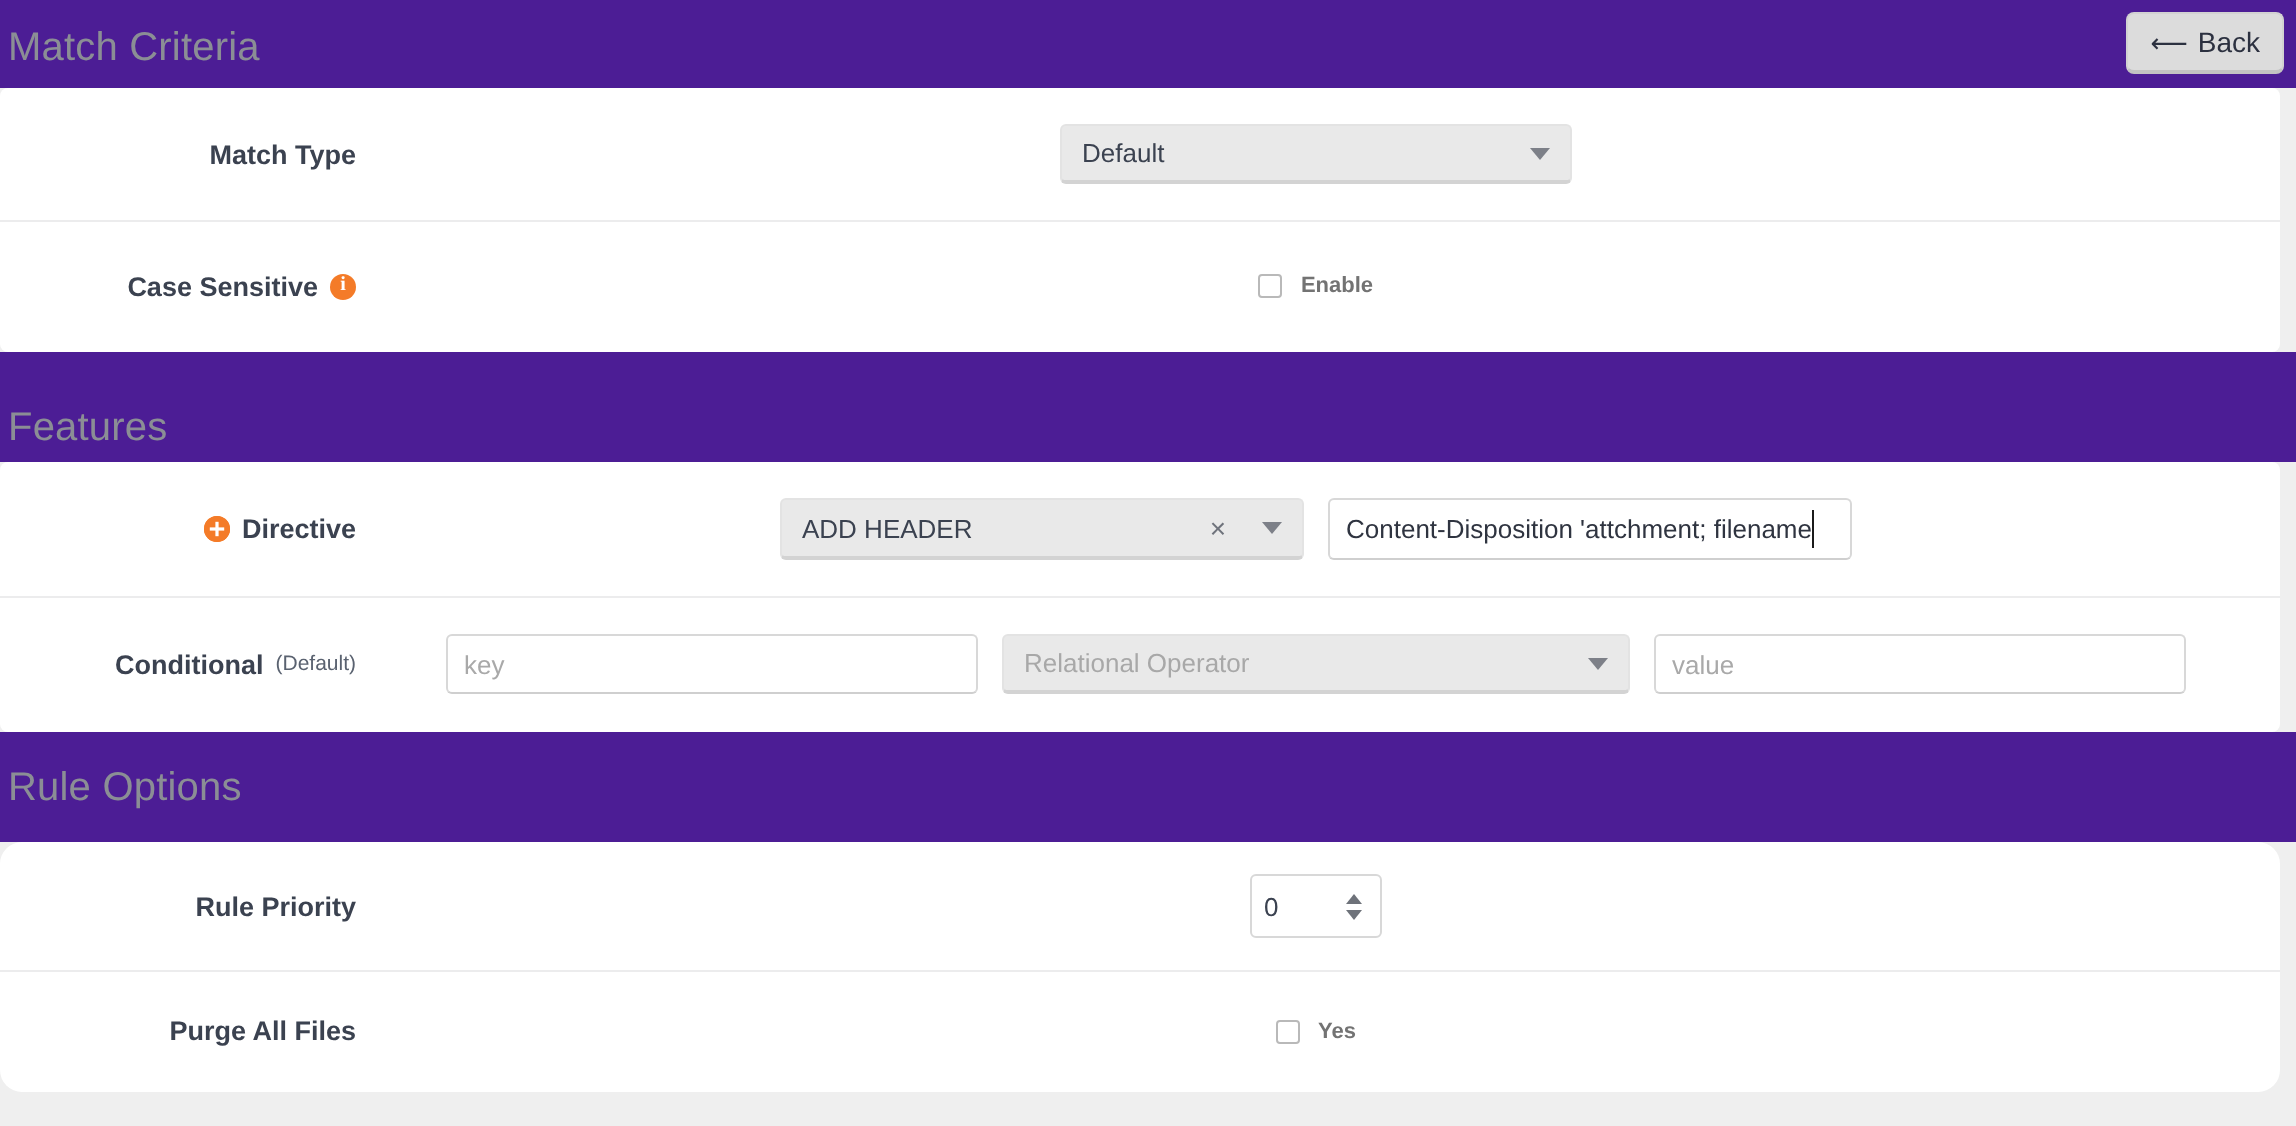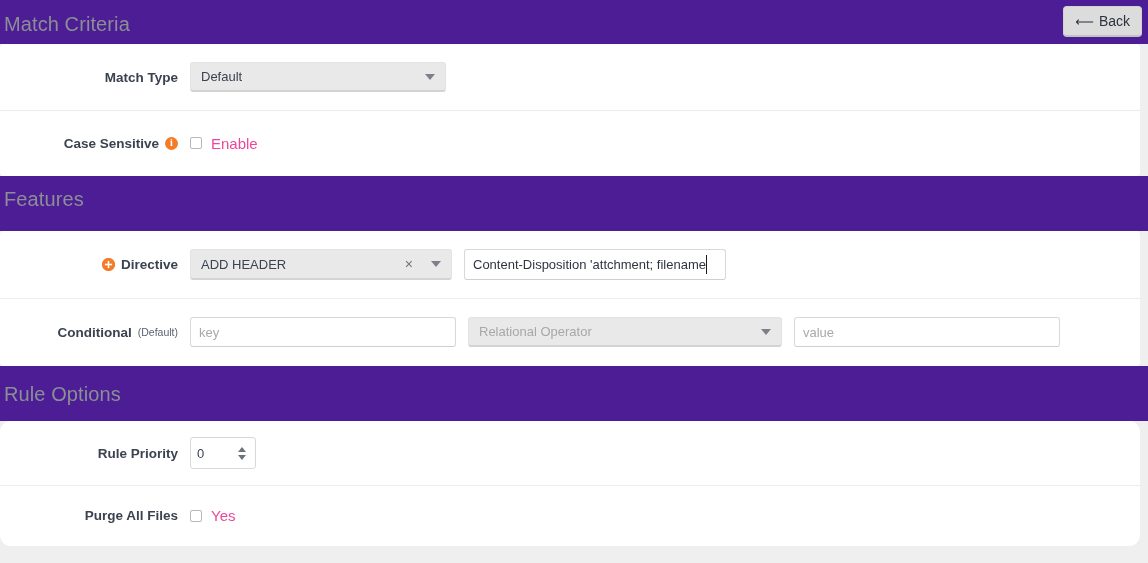--- a/index.html
+++ b/index.html
@@ -69,20 +69,21 @@
     font-size: 10.5px;
     font-weight: 400;
     color: #5a6270;
   }
 
   .row-fields {
     display: flex;
     align-items: center;
     gap: 12px;
     flex: 1;
+    justify-content: center;
   }
 
   
   .icon-circle {
     display: inline-flex;
     align-items: center;
     justify-content: center;
     width: 13px;
     height: 13px;
     border-radius: 50%;
@@ -201,21 +202,21 @@
   
   .chk-group { display: flex; align-items: center; gap: 9px; }
   .chk {
     width: 12px; height: 12px;
     border: 1px solid #b9b9b9;
     border-radius: 2px;
     background: #fff;
     box-sizing: border-box;
     cursor: pointer;
   }
-  .chk-label { font-size: 15px; color: #ec4899; font-weight: 400; }
+  .chk-label { font-size: 11px; color: #737373; font-weight: 700; }
 
   
   .back-btn {
     position: absolute;
     top: 6px;
     right: 6px;
     height: 28px;
     display: flex;
     align-items: center;
     gap: 5px;
@@ -267,21 +268,21 @@
       <div class="row-fields">
         <div class="chk-group">
           <span class="chk"></span>
           <span class="chk-label">Enable</span>
         </div>
       </div>
     </div>
   </div>
 
   <div class="section-band" style="height:55px;position:relative;">
-    <div class="section-title" style="position:absolute;left:4px;top:13px;">Features</div>
+    <div class="section-title" style="position:absolute;left:4px;top:28px;">Features</div>
   </div>
 
   <div class="panel" style="height:135px;">
     <div class="row" style="height:67px;">
       <div class="row-label">
         <span class="icon-circle plus">
           <svg width="13" height="13" viewBox="0 0 13 13" aria-hidden="true">
             <circle cx="6.5" cy="6.5" r="6.5" fill="#f47b28"></circle>
             <rect x="5.7" y="2.9" width="1.6" height="7.2" fill="#ffffff"></rect>
             <rect x="2.9" y="5.7" width="7.2" height="1.6" fill="#ffffff"></rect>

